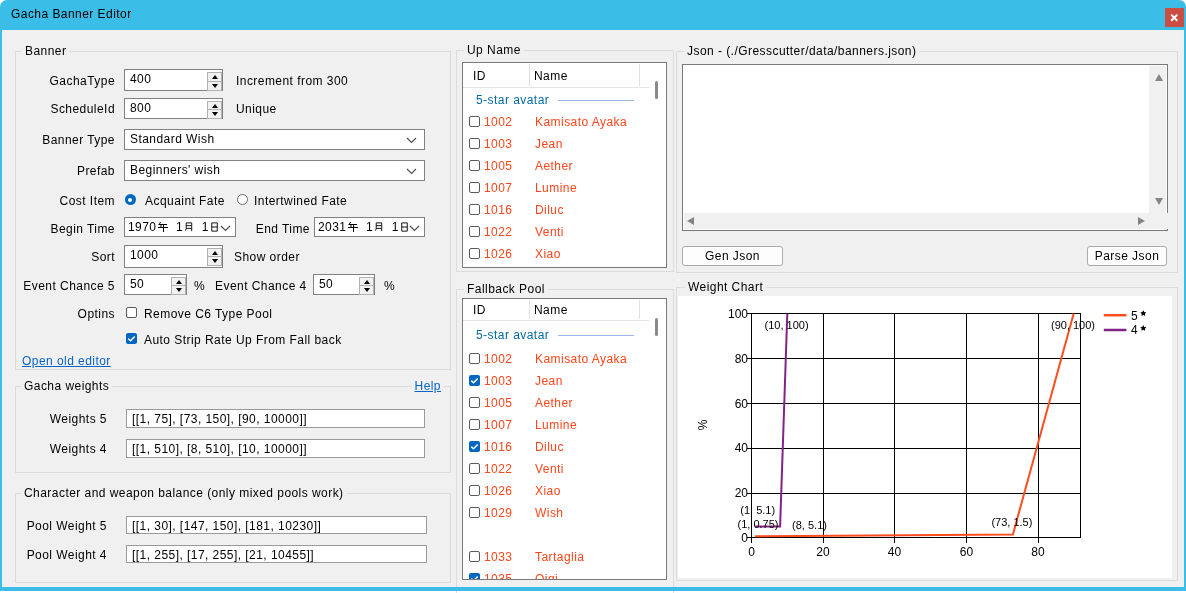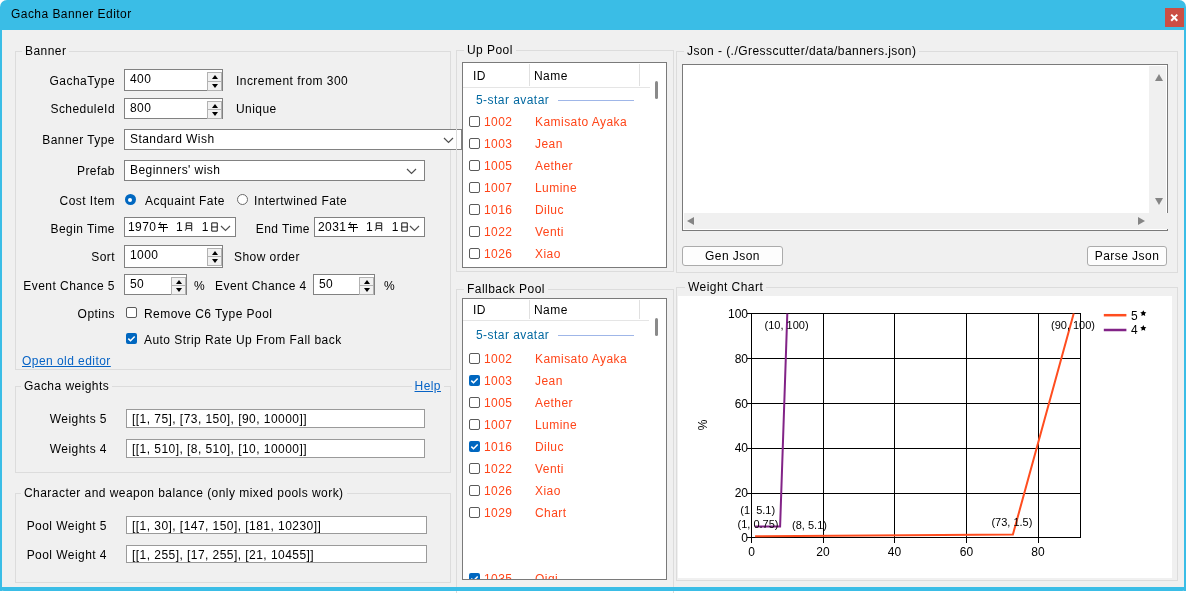--- a/index.html
+++ b/index.html
@@ -58,21 +58,21 @@
  <span class="spinbox" style="top:2px">
       <span class="tri-u"></span>
     </span>
  <span class="spinbox" style="top:10px">
       <span class="tri-d"></span>
     </span>
 </div>
 <div class="a" style="left:236px;top:102px">Unique</div>
 
 <div class="a lbl" style="left:0;top:133px;width:115px">Banner Type</div>
-<div class="a inp" style="left:124px;top:129px;width:338px;height:21px">Standard Wish
+<div class="a inp" style="left:124px;top:129px;width:301px;height:21px">Standard Wish
  <svg class="chev" width="11" height="7">
       <path d="M1 1 L5.5 5.5 L10 1" fill="none" stroke="#505050" stroke-width="1.2"></path>
     </svg>
 </div>
 
 <div class="a lbl" style="left:0;top:164px;width:115px">Prefab</div>
 <div class="a inp" style="left:124px;top:160px;width:301px;height:21px">Beginners' wish
  <svg class="chev" width="11" height="7">
       <path d="M1 1 L5.5 5.5 L10 1" fill="none" stroke="#505050" stroke-width="1.2"></path>
     </svg>
@@ -164,21 +164,21 @@
 
 <div class="a gb" style="left:15px;top:493px;width:434px;height:88px">
  <span class="gl" style="left:5px">Character and weapon balance (only mixed pools work)</span>
 </div>
 <div class="a lbl" style="left:0;top:519px;width:107px">Pool Weight 5</div>
 <div class="a inp" style="left:126px;top:516px;width:301px;height:18px;border-color:#9a9a9a">[[1, 30], [147, 150], [181, 10230]]</div>
 <div class="a lbl" style="left:0;top:548px;width:107px">Pool Weight 4</div>
 <div class="a inp" style="left:126px;top:545px;width:301px;height:18px;border-color:#9a9a9a">[[1, 255], [17, 255], [21, 10455]]</div>
 
 <div class="a gb" style="left:456px;top:50px;width:216px;height:220px">
- <span class="gl">Up Pool</span>
+ <span class="gl">Up Name</span>
 </div>
 <div class="a list" style="left:462px;top:62px;width:205px;height:206px">
  <div class="a" style="left:10px;top:6px">ID</div>
  <div class="a" style="left:71px;top:6px">Name</div>
  <div class="a" style="left:66px;top:1px;width:1px;height:22px;background:#E0E0E0"></div>
  <div class="a" style="left:176px;top:1px;width:1px;height:22px;background:#E0E0E0"></div>
  <div class="a" style="left:0;top:24px;width:187px;height:1px;background:#E5E5E5"></div>
  <div class="sep" style="top:25px;height:24px">
       <span class="st">5-star avatar</span>
       <span class="sl" style="right:10px"></span>
@@ -269,21 +269,26 @@
       <span class="nm">Venti</span>
     </div>
  <div class="lrow" style="top:181px">
       <span class="cb" style="left:5px;top:5px"></span>
       <span class="id">1026</span>
       <span class="nm">Xiao</span>
     </div>
  <div class="lrow" style="top:203px">
       <span class="cb" style="left:5px;top:5px"></span>
       <span class="id">1029</span>
-      <span class="nm">Chart</span>
+      <span class="nm">Wish</span>
+    </div>
+ <div class="lrow" style="top:247px">
+      <span class="cb" style="left:5px;top:5px"></span>
+      <span class="id">1033</span>
+      <span class="nm">Tartaglia</span>
     </div>
  <div class="lrow" style="top:269px">
       <span class="cbc" style="left:5px;top:5px"><svg width="11" height="11" viewBox="0 0 11 11">
           <path d="M2.3 5.6 L4.5 7.8 L8.7 3.4" stroke="#fff" stroke-width="1.5" fill="none"></path>
         </svg></span>
       <span class="id">1035</span>
       <span class="nm">Qiqi</span>
     </div>
  <div class="a" style="right:8px;top:19px;width:3px;height:18px;background:#8A8A8A;border-radius:2px"></div>
 </div>

